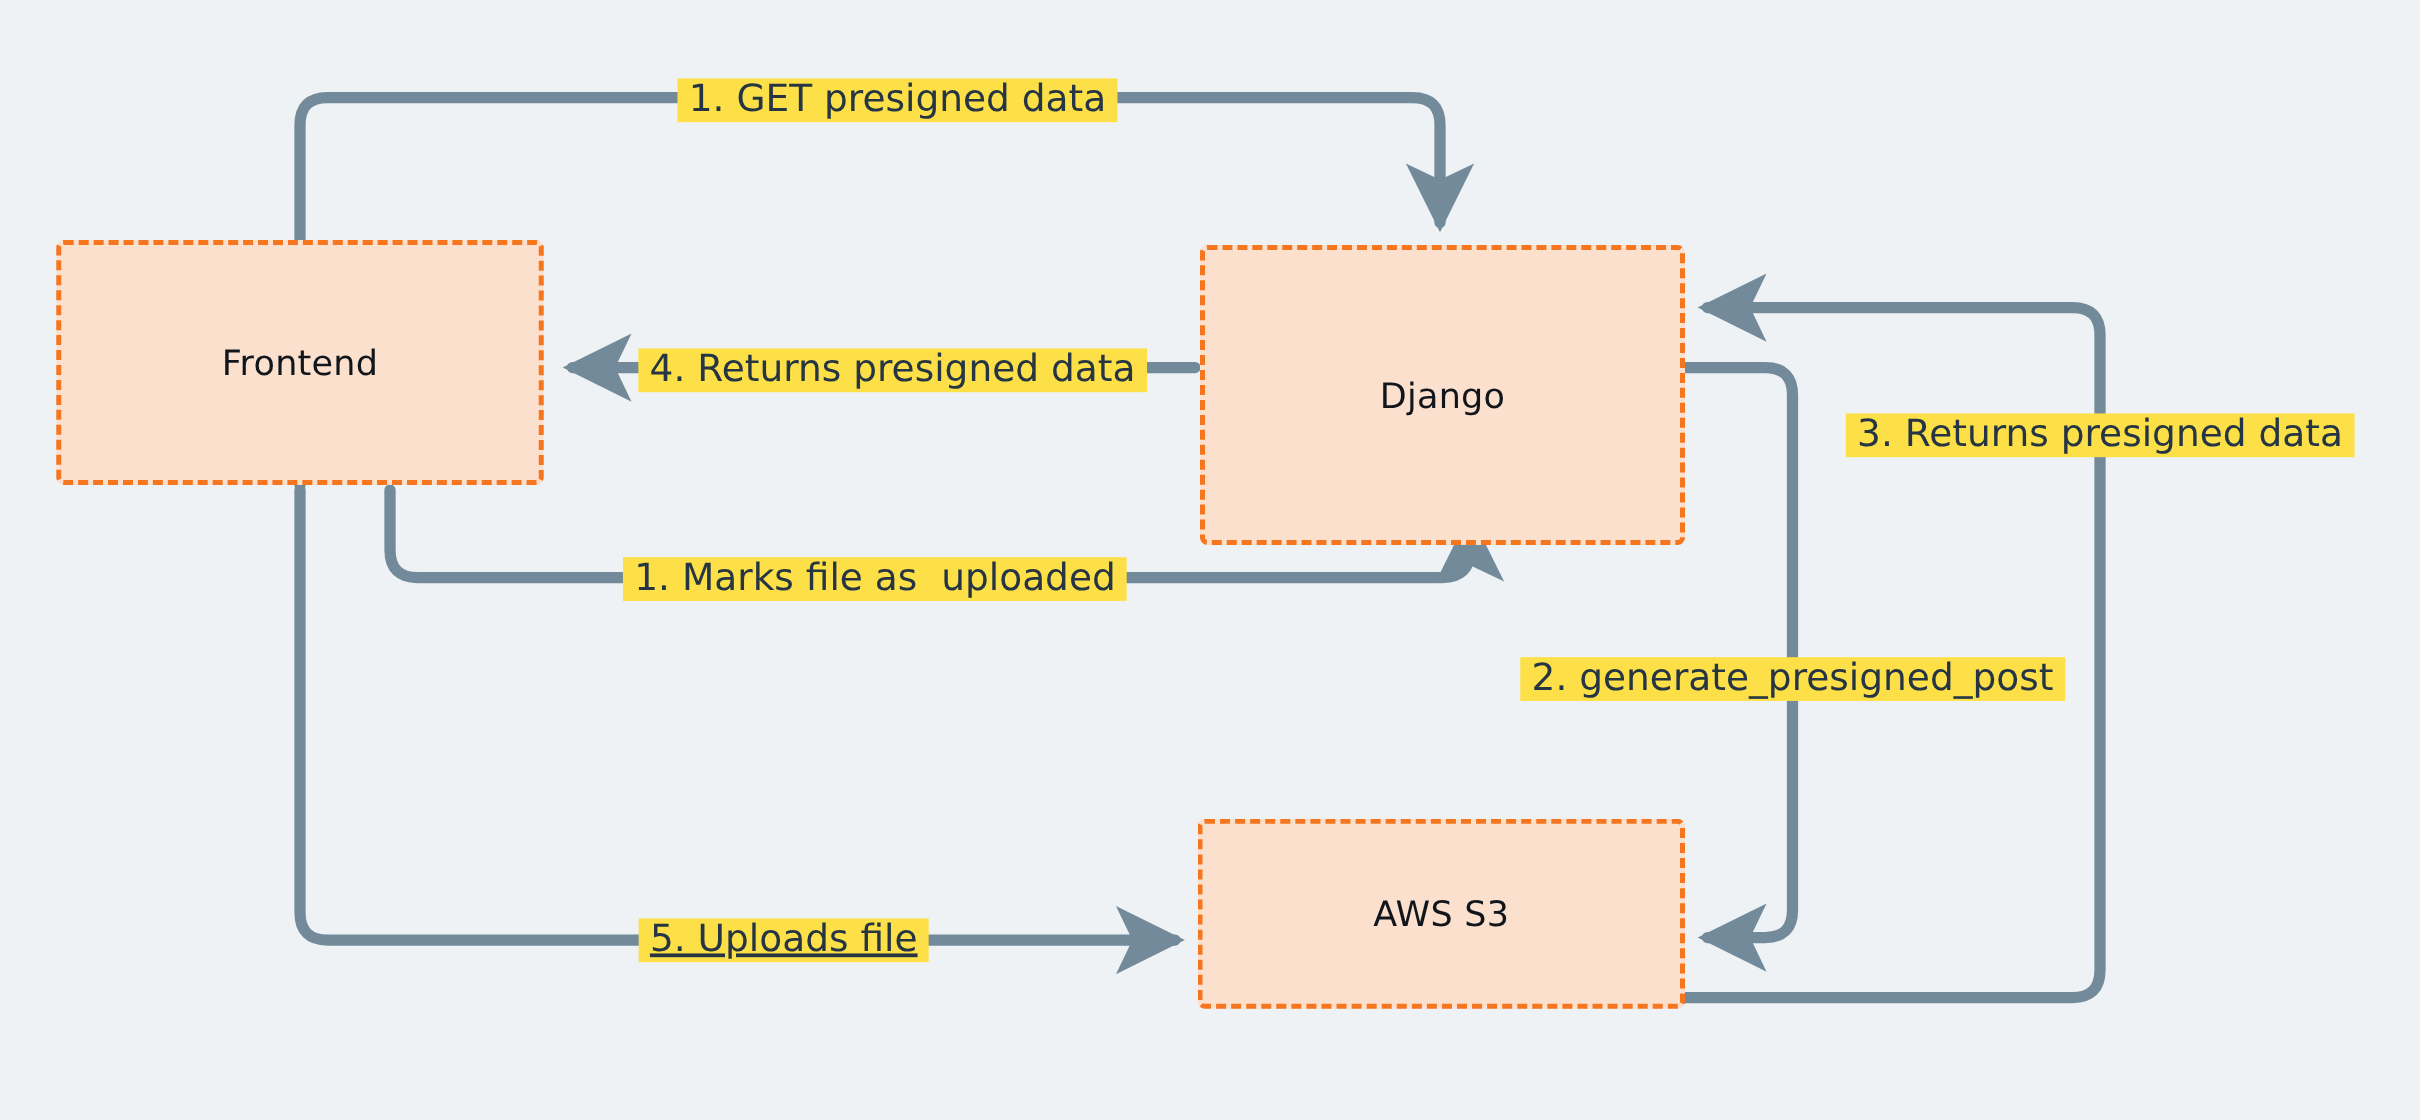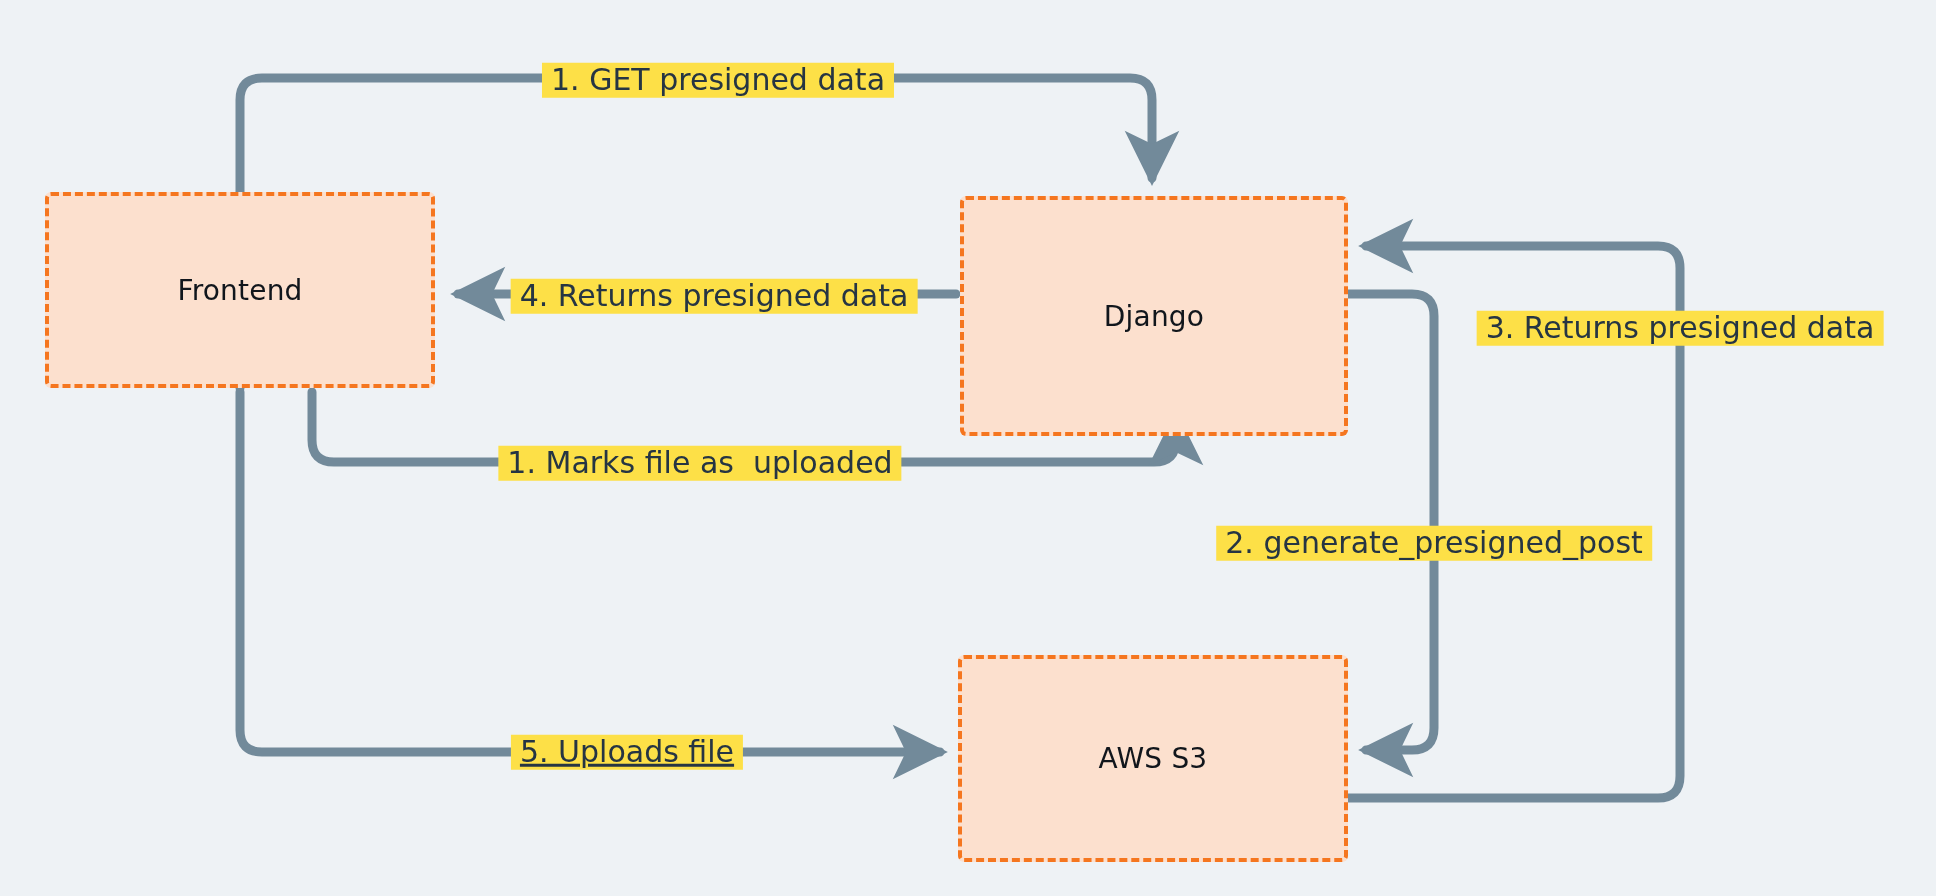--- a/index.html
+++ b/index.html
@@ -80,29 +80,29 @@
   </svg>
 
   <div class="node" style="left:45px; top:192px; width:390px; height:196px;">
     <span class="node-label">Frontend</span>
   </div>
 
   <div class="node" style="left:960px; top:196px; width:388px; height:240px;">
     <span class="node-label">Django</span>
   </div>
 
-  <div class="node" style="left:958px; top:655px; width:390px; height:207px;">
+  <div class="node" style="left:958px; top:655px; width:390px; height:152px;">
     <span class="node-label">AWS S3</span>
   </div>
 
   <div class="edge-label" style="left:718px; top:80px;">1. GET presigned data</div>
 
   <div class="edge-label" style="left:1434px; top:515px;margin-top:28px;">2. generate_presigned_post</div>
 
-  <div class="edge-label" style="left:1680px; top:328px;">3. Returns presigned data</div>
+  <div class="edge-label" style="left:1680px; top:348px;">3. Returns presigned data</div>
 
   <div class="edge-label" style="left:714px; top:296px;">4. Returns presigned data</div>
 
   <div class="edge-label" style="left:627px; top:752px;text-decoration:underline;">5. Uploads file</div>
 
   <div class="edge-label" style="left:700px; top:463px;">1. Marks file as  uploaded</div>
 
 </div>
 
 </body></html>

